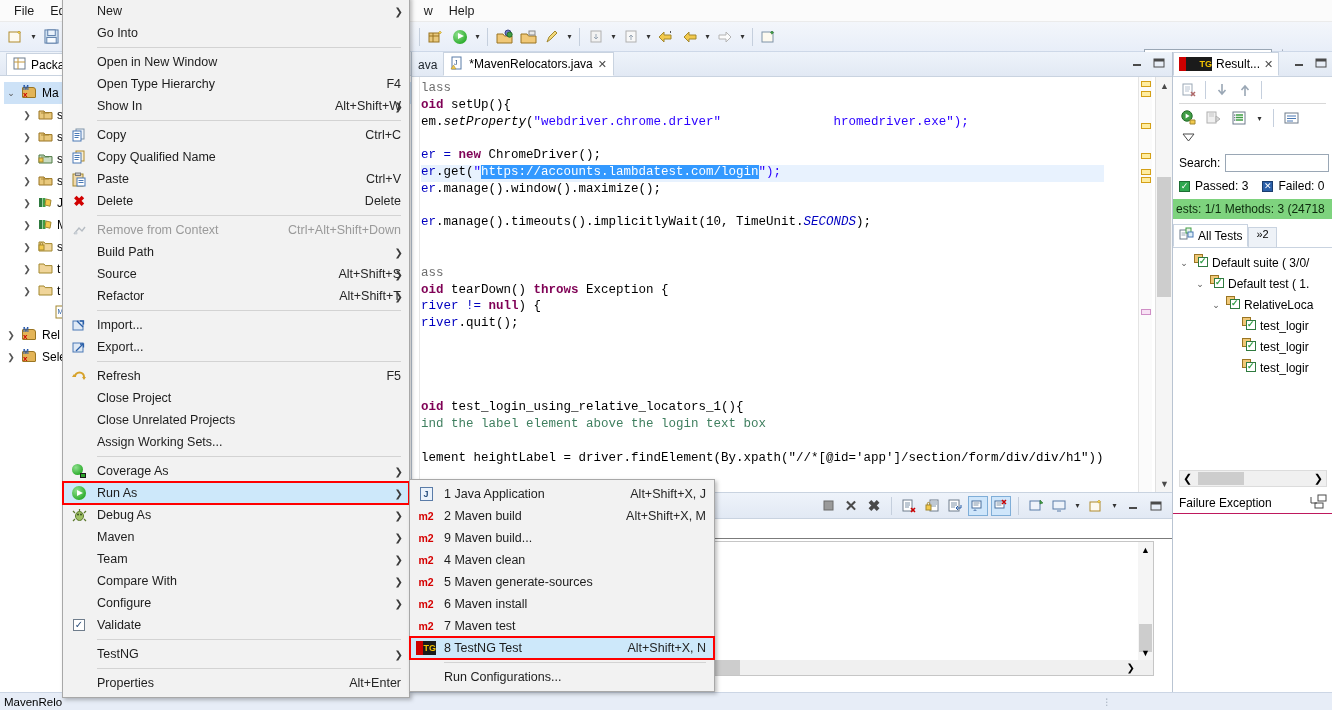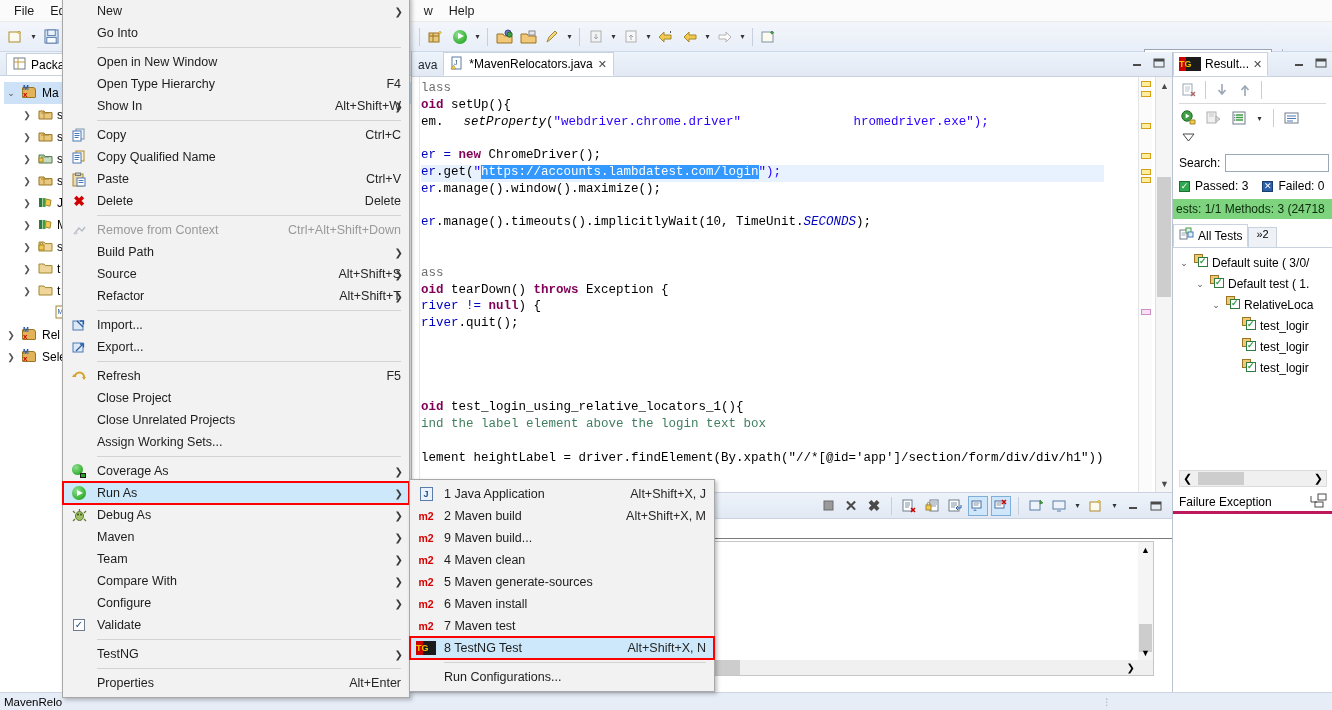--- a/index.html
+++ b/index.html
@@ -98,21 +98,21 @@
     position: absolute; left: 0; top: 0; width: 8px; height: 100%;
     background: #fff; border-right: 1px solid #e7e7e7;
   }
   .codelines { position: absolute; left: 9px; top: 4px; }
   .cl { height: 16.8px; white-space: pre; }
   .kw { color: #7f0055; font-weight: bold; }
   .str { color: #2a00ff; }
   .cmt { color: #3f7f5f; }
   .fld { color: #0000c0; }
   .sfld { color: #0000c0; font-style: italic; }
-  .mth { font-style: italic; color: #000; margin-left: 20px; }
+  .mth { font-style: italic; color: #000; }
   .sel-str { background: #3399ff; color: #fff; }
   .linehl { background: #e8f2fe; }
   .ovr-ruler {
     position: absolute; right: 20px; top: 25px; width: 14px; height: 415px;
     background: #fbfbfb; border-left: 1px solid #e4e4e4;
   }
   .mk { position: absolute; left: 2px; width: 10px; height: 6px; border: 1px solid #d4a017; background: #ffeda0; }
   .mk.pink { border-color: #cf8ec6; background: #f7e1f4; }
   .ed-vscroll {
     position: absolute; right: 0; top: 25px; width: 17px; height: 415px;
@@ -180,21 +180,21 @@
     height: 20px; padding: 0 7px; display: flex; align-items: flex-start; font-size: 11px;
   }
   .rtree { font-size: 12px; padding-top: 4px; }
   .rnode { height: 21px; display: flex; align-items: center; gap: 3px; white-space: nowrap; overflow: hidden; }
   .res-hscroll { position: absolute; left: 6px; top: 418px; width: 148px; height: 17px;
                  background: #f0f0f0; border: 1px solid #dcdcdc; display: flex; align-items: center;
                  justify-content: space-between; }
   .res-hthumb { position: absolute; left: 18px; top: 1px; width: 46px; height: 13px; background: #cdcdcd; }
   .failure-hdr { position: absolute; left: 0; top: 440px; width: 160px; height: 22px;
                  display: flex; align-items: center; justify-content: space-between;
-                 padding: 0 6px; font-size: 12px; border-bottom: 3px solid #be185d; }
+                 padding: 0 6px; font-size: 12px; border-bottom: 1px solid #be185d; }
 
   
   .statusbar {
     position: absolute; left: 0; bottom: 0; width: 1332px; height: 18px;
     background: #e7edf7; border-top: 1px solid #ccd6e5;
     display: flex; align-items: center; font-size: 11.5px; padding-left: 4px;
   }
 
   
   .ctxmenu {
@@ -229,22 +229,22 @@
               border-bottom: 3.5px solid transparent; }
   .cov-ico { width: 14px; height: 14px; position: relative; }
   .cov-ico .c { position: absolute; left:0; top:0; width:11px; height:11px; border-radius:50%;
               background: radial-gradient(circle at 35% 32%, #8ee08e, #0b9b0b); }
   .cov-ico .g { position: absolute; right:0; bottom:0; width:6px; height:5px; background:#2ca02c; border:1px solid #1a1a1a; }
   .m2 { color: #d50000; font-weight: bold; font-size: 10.5px; font-family: "Liberation Sans", sans-serif; }
   .chk { width: 12px; height: 12px; border: 1px solid #6f7d8c; background: #fff;
          display: inline-flex; align-items: center; justify-content: center;
          font-size: 10px; color: #2a4d7a; line-height: 1; }
   .xred { color: #d10000; font-weight: bold; font-size: 14px; }
-  .tng { width: 22px; height: 14px; background: #1b1b1b; color: #f2c200; font-size: 9px;
-         font-weight: bold; display: inline-flex; align-items: center; justify-content: flex-start;
+  .tng { width: 33px; height: 14px; background: #1b1b1b; color: #f2c200; font-size: 9px;
+         font-weight: bold; display: inline-flex; align-items: center; justify-content: flex-end;
          font-family: "Liberation Sans", sans-serif; position: relative; }
   .tng-red { position: absolute; left: 0; top: 0; width: 7px; height: 14px; background: #c00; }
   .tng-txt { position: relative; z-index: 2; }
   .jico { width: 13px; height: 14px; border: 1px solid #5a7ca8; background: #eaf2fb;
           color: #27507f; font-size: 9px; display: inline-flex; align-items: center;
           justify-content: center; font-weight: bold; }
   .mvnproj { width: 16px; height: 14px; position: relative; display:inline-block; }
   .mvnproj .fo { position:absolute; left:0; top:2px; width:14px; height:11px; background:#e3b457;
                  border:1px solid #9a7522; border-radius: 1px 3px 1px 1px; }
   .mvnproj .m { position:absolute; left:1px; top:-1px; font-size:7px; color:#2255aa; font-weight:bold;}

